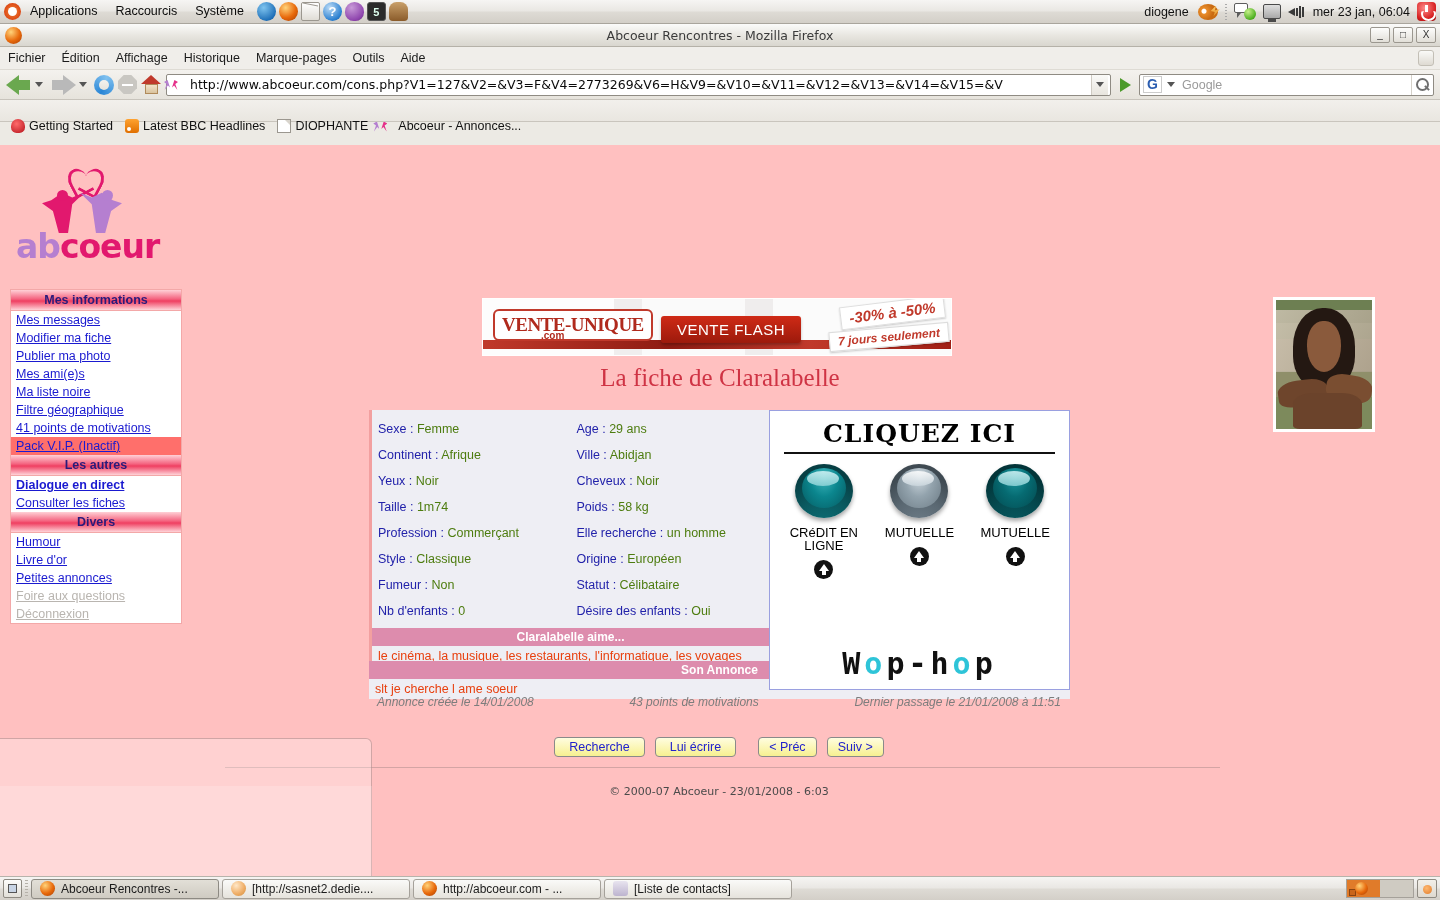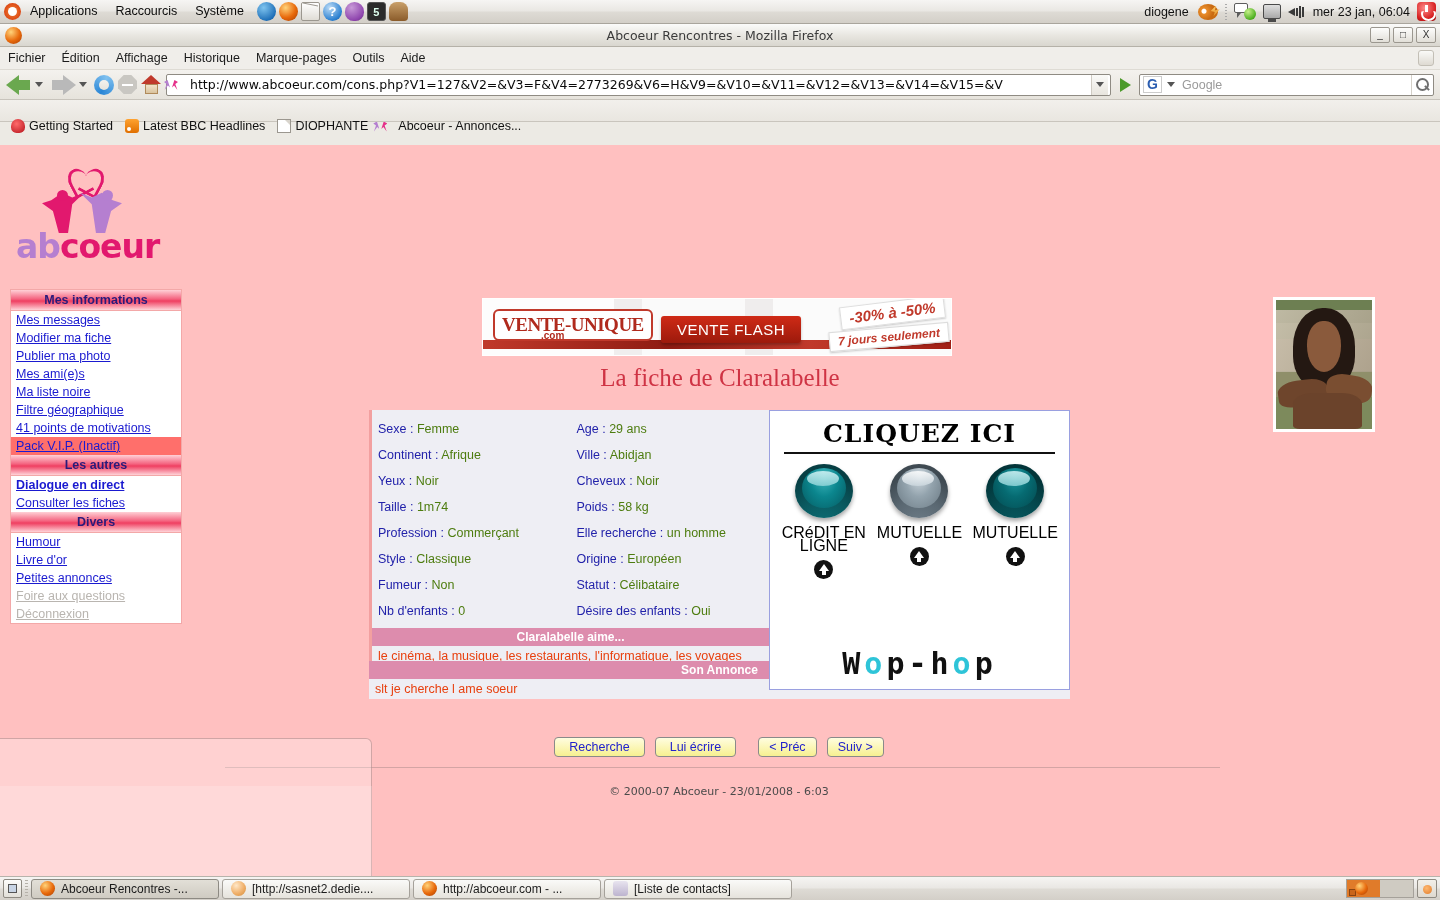--- a/index.html
+++ b/index.html
@@ -204,21 +204,21 @@
     box-shadow:0 3px 4px rgba(0,0,0,.35);}
   .bigbtn .inner{position:absolute;left:7px;top:4px;right:7px;bottom:10px;border-radius:50%;
     background:radial-gradient(ellipse at 50% 22%, #3fb7bd 0%, #0b868e 45%, #055a61 100%);}
   .bigbtn .gloss{position:absolute;left:12px;top:7px;width:32px;height:15px;border-radius:50%;
     background:linear-gradient(#d7f5f7,#8fd4d8);opacity:.85;}
   .bigbtn.grey{background:radial-gradient(circle at 50% 115%, #6e7d88 0%, #5a6872 40%, #3f4a52 75%);}
   .bigbtn.grey .inner{background:radial-gradient(ellipse at 50% 22%, #cfd9e0 0%, #93a3ad 45%, #6c7b85 100%);}
   .bigbtn.grey .gloss{background:linear-gradient(#ffffff,#cbd7de);}
   .bigbtn.dark{background:radial-gradient(circle at 50% 115%, #07585e 0%, #054a50 40%, #033539 75%);}
   .bigbtn.dark .inner{background:radial-gradient(ellipse at 50% 22%, #1f9aa1 0%, #066b72 45%, #034a50 100%);}
-  .blabel{font-size:16px;margin-top:8px;line-height:13px;font-family:"Liberation Sans",sans-serif;}
+  .blabel{font-size:13px;margin-top:8px;line-height:13px;font-family:"Liberation Sans",sans-serif;}
   .uparrow{width:19px;height:19px;border-radius:50%;background:#111;margin:8px auto 0;position:relative;}
   .uparrow:after{content:"";position:absolute;left:4.5px;top:4px;width:0;height:0;
     border-left:5px solid transparent;border-right:5px solid transparent;border-bottom:7px solid #fff;}
   .uparrow:before{content:"";position:absolute;left:7.5px;top:9px;width:4px;height:6px;background:#fff;}
   #wophop{position:absolute;left:0;right:0;bottom:8px;text-align:center;
     font-family:"DejaVu Sans Mono",monospace;font-size:30px;font-weight:bold;letter-spacing:4px;color:#111;}
   #wophop .cy{color:#2ec4d8;}
 
   .grey-meta{position:absolute;left:369px;top:550px;width:700px;display:flex;justify-content:space-between;
     font-style:italic;font-size:12px;color:#7d7d7d;padding:0 8px;}
@@ -506,20 +506,25 @@
               <div class="inner"></div>
               <div class="gloss"></div>
             </div>
           <div class="blabel">MUTUELLE</div>
           <div class="uparrow"></div>
         </div>
       </div>
       <div id="wophop"><span>W</span><span class="cy">o</span><span>p</span><span>-</span><span>h</span><span class="cy">o</span><span>p</span></div>
     </div>
 
+    <div class="grey-meta">
+      <span>Annonce créée le 14/01/2008</span>
+      <span>43 points de motivations</span>
+      <span>Dernier passage le 21/01/2008 à 11:51</span>
+    </div>
 
     <div id="btnrow">
       <button class="ybtn">Recherche</button>
       <button class="ybtn">Lui écrire</button>
       <button class="ybtn sm" style="margin-left:12px">&lt; Préc</button>
       <button class="ybtn sm">Suiv &gt;</button>
     </div>
 
     <div id="hr-bottom"></div>
     <div id="copy">© 2000-07 Abcoeur - 23/01/2008 - 6:03</div>

